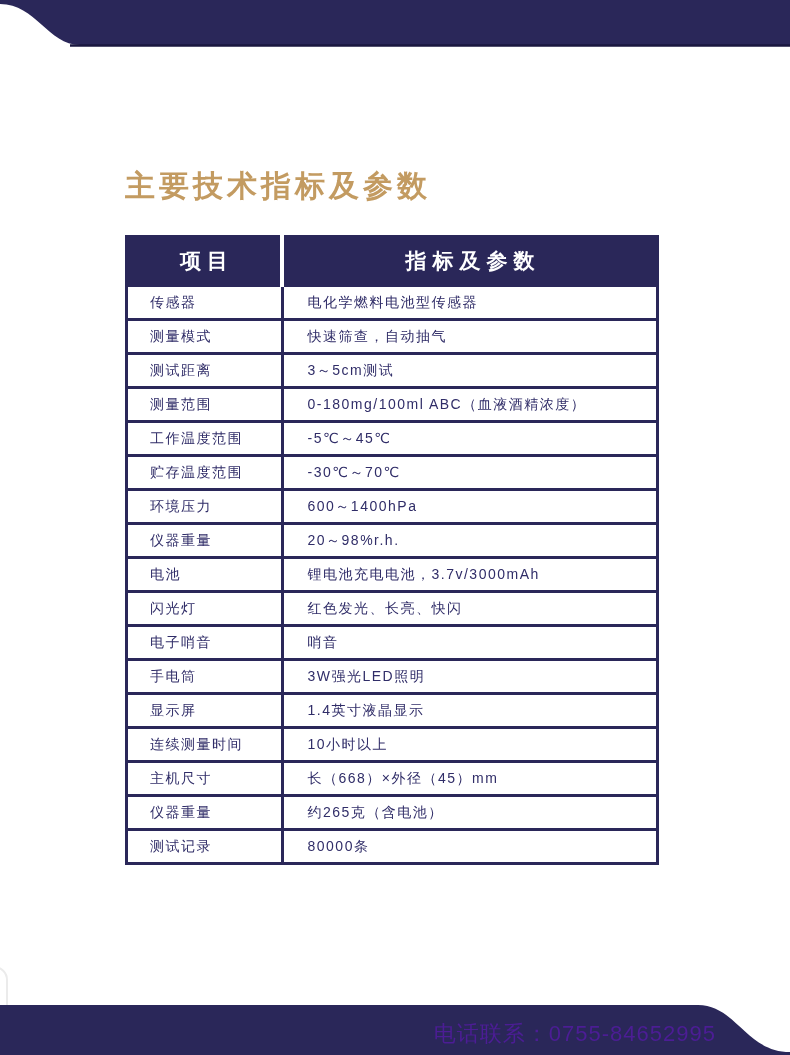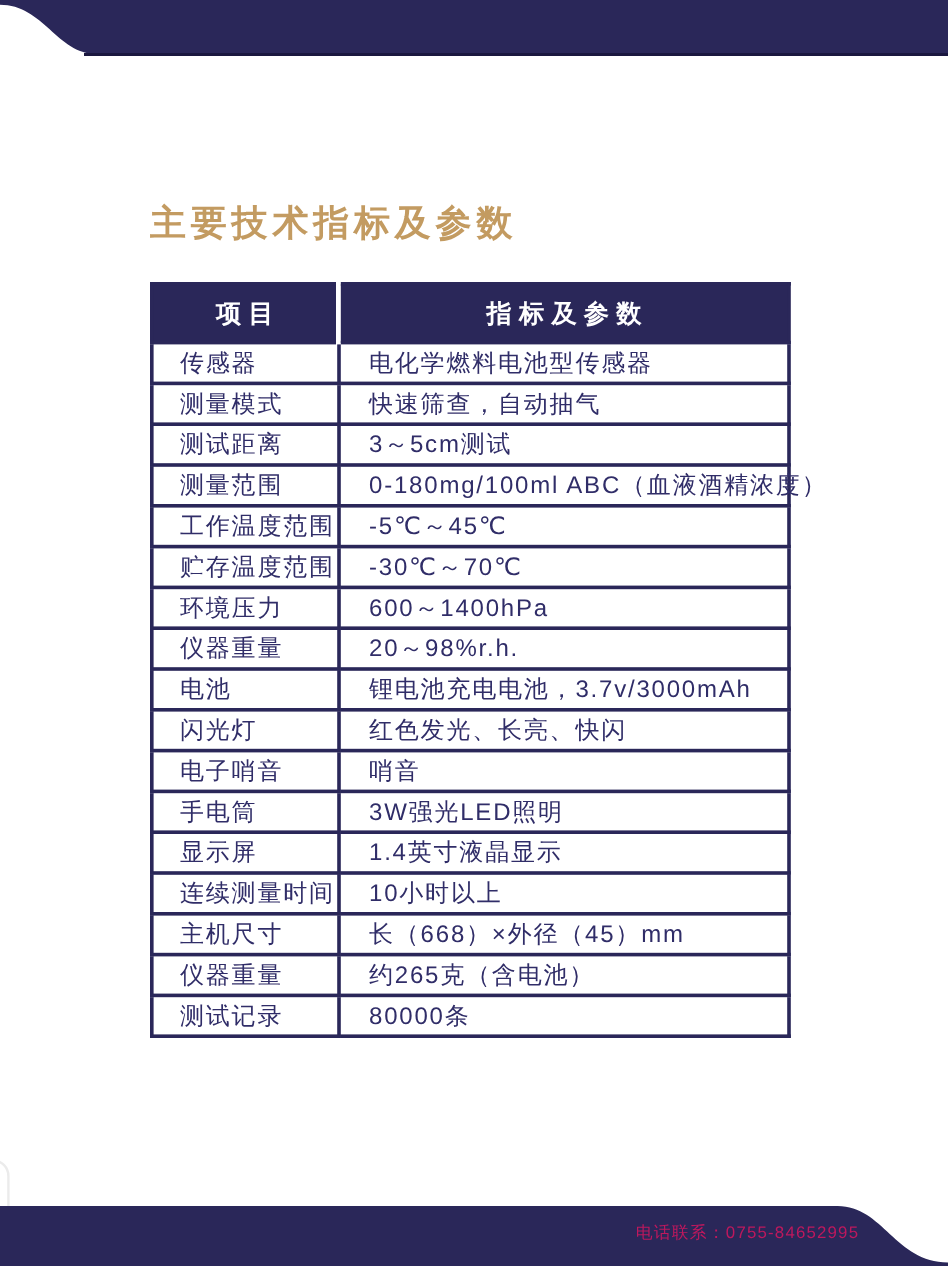--- a/index.html
+++ b/index.html
@@ -48,21 +48,21 @@
     font-weight: bold;
     letter-spacing: 6px;
     text-align: center;
     text-indent: 6px;
   }
   table.spec-table th.col-item { width: 150px; }
   table.spec-table th.col-item { border-right: 4px solid #ffffff; }
   table.spec-table th.col-value { border-left: 4px solid #ffffff; }
   table.spec-table td {
     height: 31px;
-    font-size: 20px;
+    font-size: 14px;
     color: #302D68;
     letter-spacing: 1.5px;
     padding: 0 0 0 22px;
     white-space: nowrap;
     background: #ffffff;
   }
   table.spec-table td:last-child { padding-left: 24px; }
 
   
   .corner-outline {
@@ -76,23 +76,23 @@
     border-radius: 14px;
     z-index: 1;
   }
 
   
   .footer-band { position: absolute; left: 0; top: 1003px; width: 790px; height: 52px; z-index: 2; }
   .footer-contact {
     position: absolute;
     top: 1019px;
     right: 118px;
-    font-size: 14px;
+    font-size: 22px;
     letter-spacing: 1px;
-    color: #be185d;
+    color: #4c1d95;
     z-index: 3;
     white-space: nowrap;
   }
 </style>
 </head>
 <body>
 
 <div class="page">
 
   <svg class="top-band" viewBox="0 0 790 47" xmlns="http://www.w3.org/2000/svg" aria-hidden="true">

